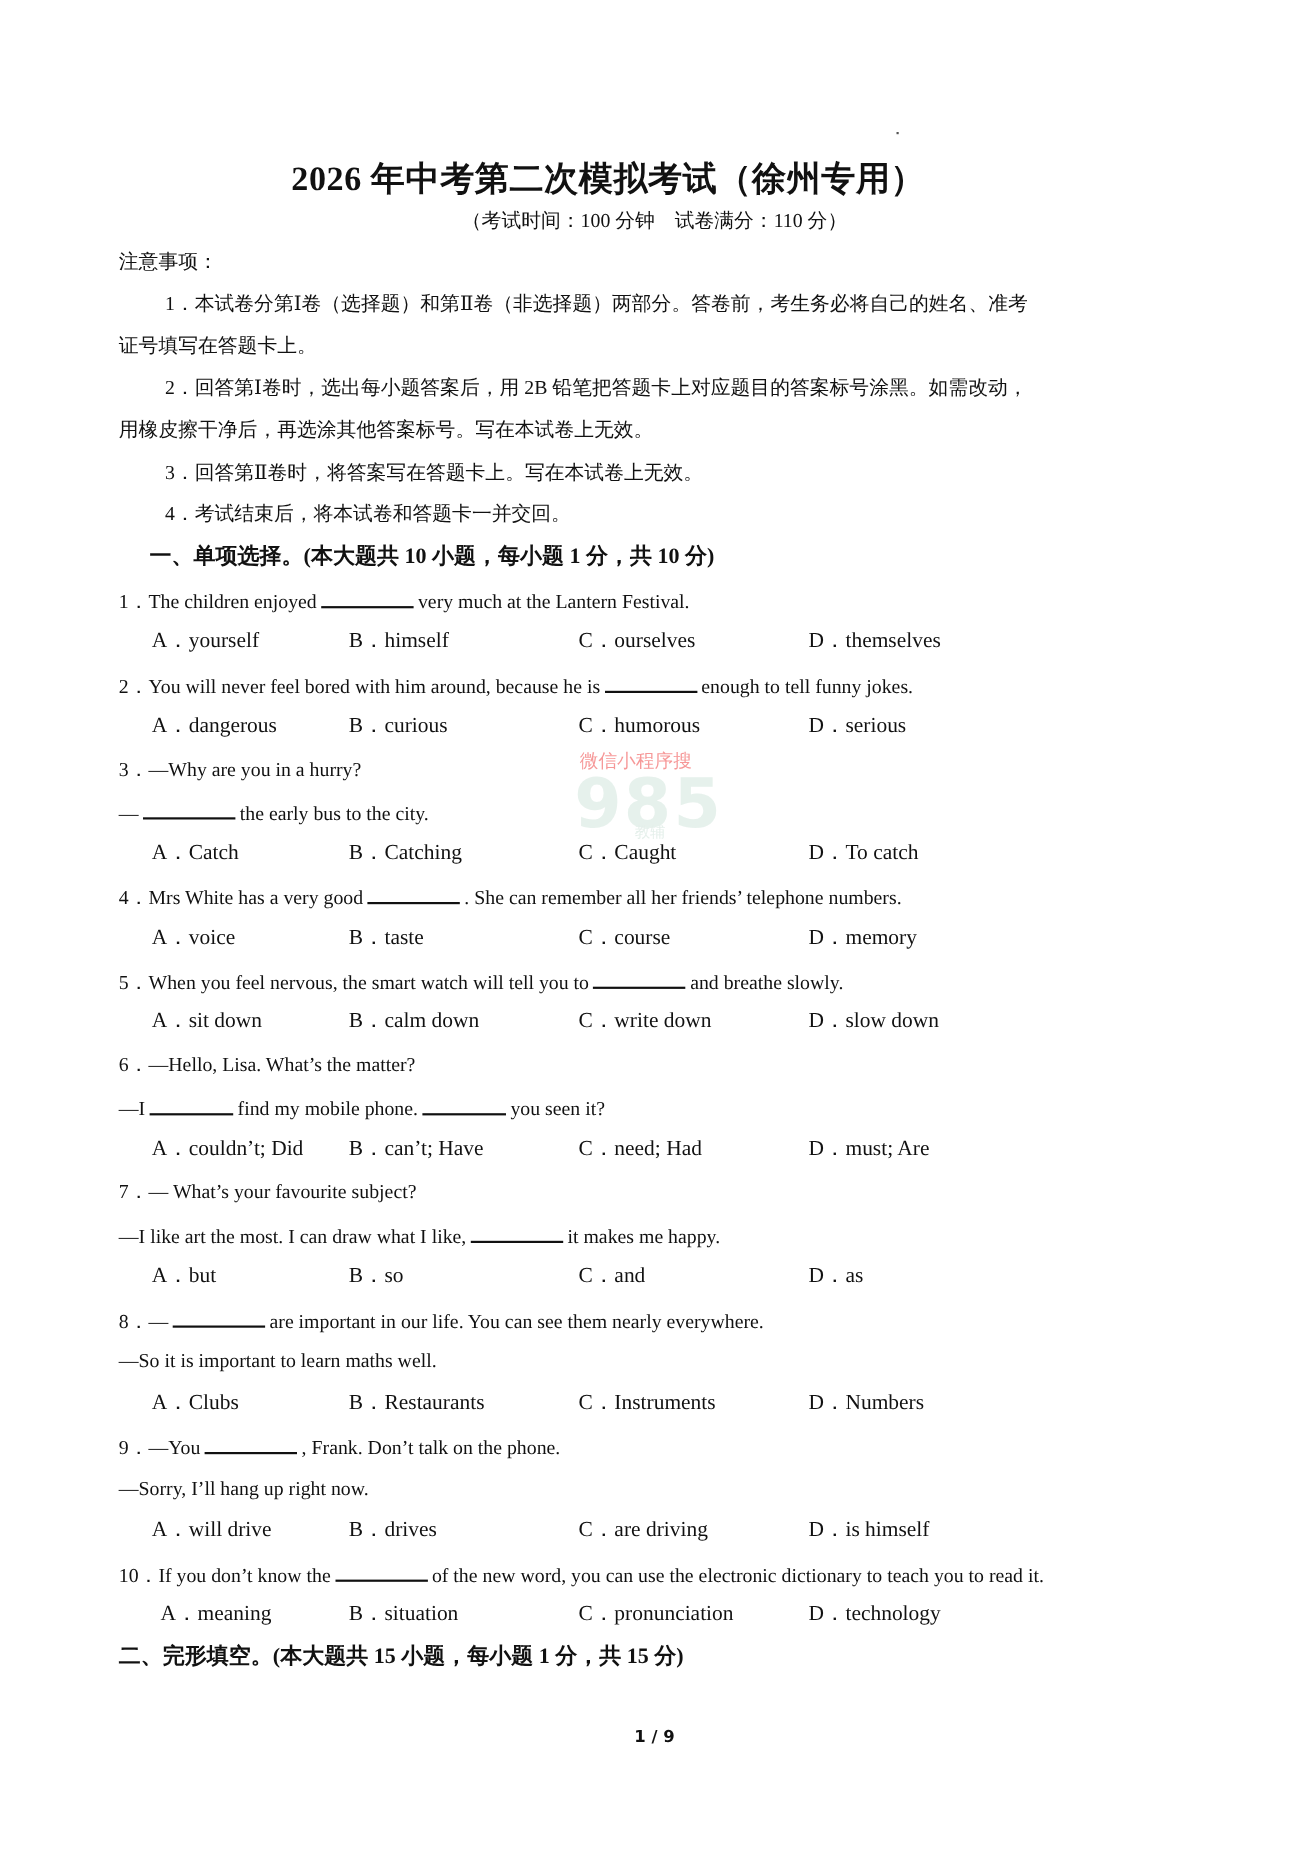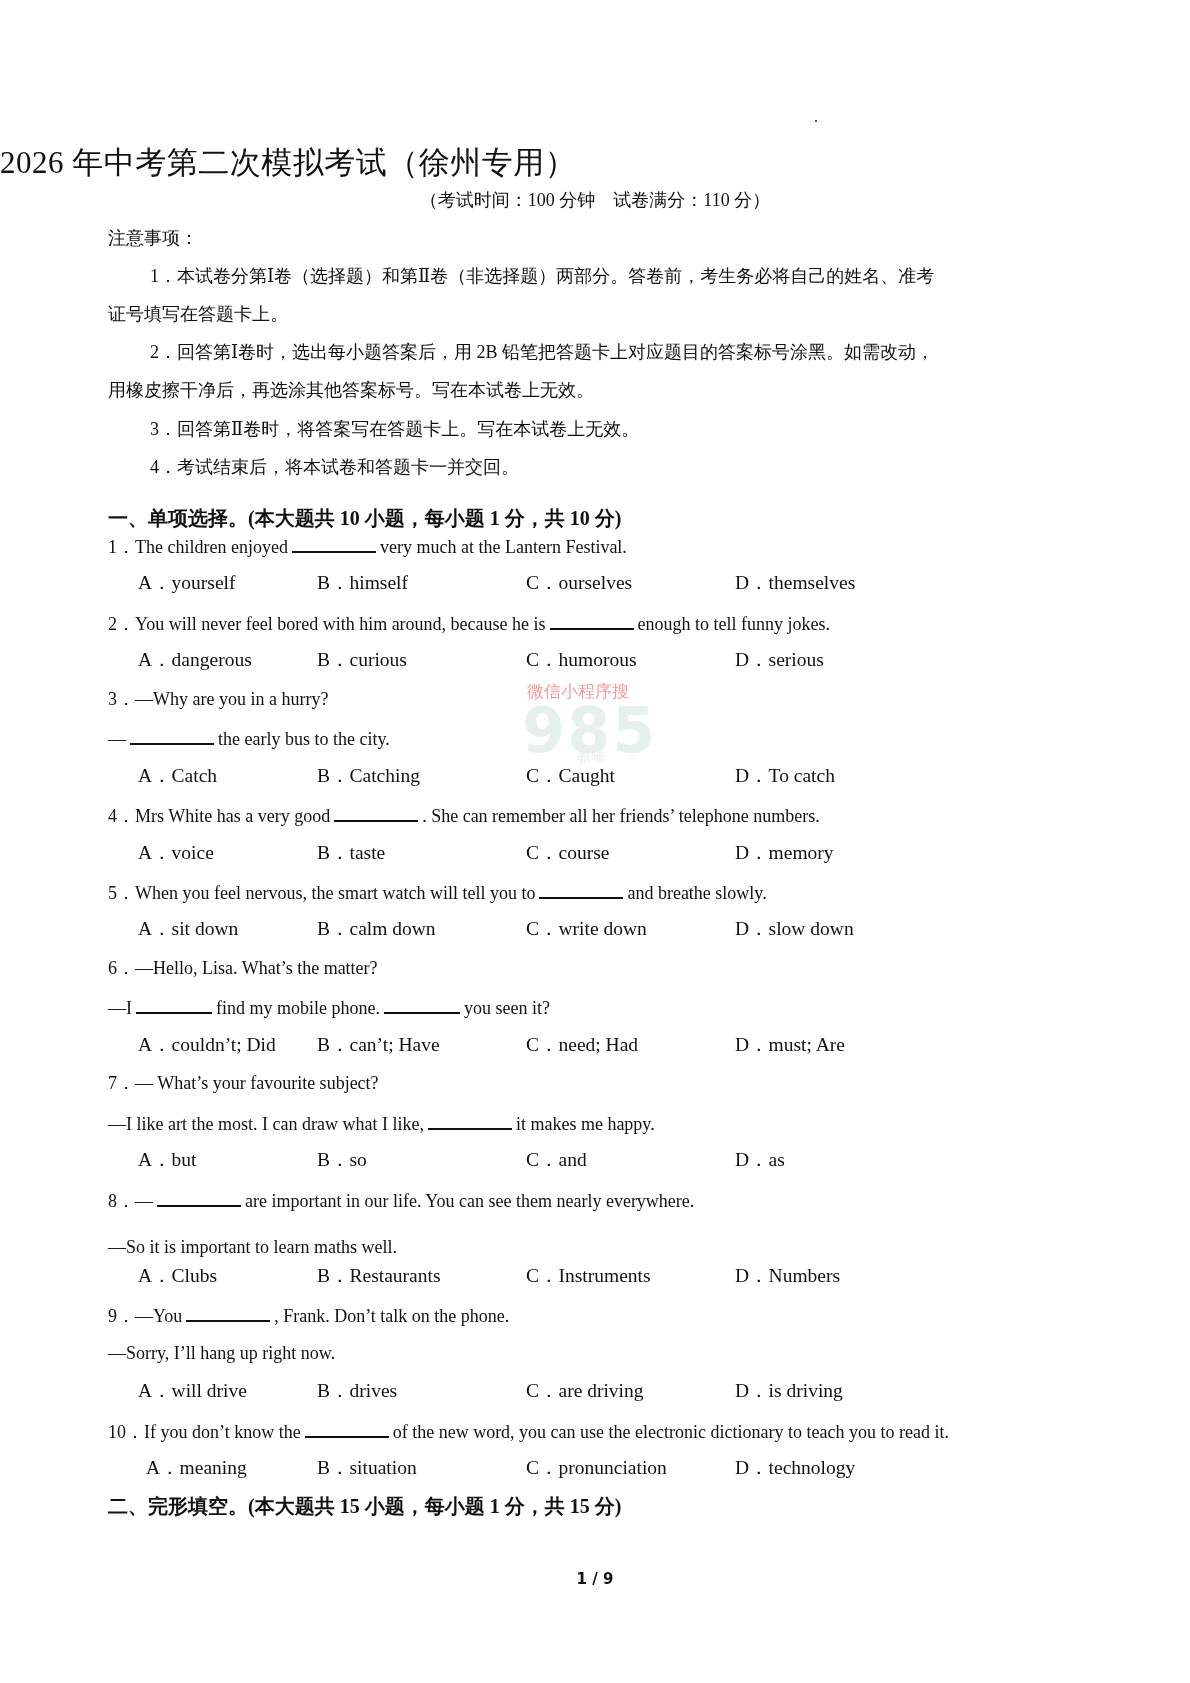--- a/index.html
+++ b/index.html
@@ -3,22 +3,22 @@
 <meta charset="utf-8">
 <style>
   html, body { margin: 0; padding: 0; background: #ffffff; }
   body {
     width: 1190px; height: 1683px; position: relative; overflow: hidden;
     font-family: "Liberation Serif", "DejaVu Serif", serif;
     color: #111;
   }
   .page { position: absolute; left: 0; top: 0; width: 1190px; height: 1683px; }
   .title {
-    position: absolute; left: 0; width: 1106px; top: 142px; text-align: left;
-    font-size: 31px; font-weight: normal; letter-spacing: 0.5px;
+    position: absolute; left: 0; width: 1106px; top: 142px; text-align: center;
+    font-size: 31px; font-weight: bold; letter-spacing: 0.5px;
   }
   .subtitle {
     position: absolute; left: 0; width: 1190px; top: 188px; text-align: center;
     font-size: 18px;
   }
   .line {
     position: absolute; left: 108px; font-size: 18px; white-space: nowrap; line-height: 24px;
   }
   .indent { left: 150px; }
   .heading { font-weight: bold; font-size: 20px; }
@@ -57,21 +57,21 @@
   <div class="subtitle">（考试时间：100 分钟　试卷满分：110 分）</div>
 
   <div class="line" style="top:226px;">注意事项：</div>
   <div class="line indent" style="top:264px;">1．本试卷分第Ⅰ卷（选择题）和第Ⅱ卷（非选择题）两部分。答卷前，考生务必将自己的姓名、准考</div>
   <div class="line" style="top:302px;">证号填写在答题卡上。</div>
   <div class="line indent" style="top:340px;">2．回答第Ⅰ卷时，选出每小题答案后，用 2B 铅笔把答题卡上对应题目的答案标号涂黑。如需改动，</div>
   <div class="line" style="top:378px;">用橡皮擦干净后，再选涂其他答案标号。写在本试卷上无效。</div>
   <div class="line indent" style="top:417px;">3．回答第Ⅱ卷时，将答案写在答题卡上。写在本试卷上无效。</div>
   <div class="line indent" style="top:455px;">4．考试结束后，将本试卷和答题卡一并交回。</div>
 
-  <div class="line heading" style="top:506px;">一、单项选择。(本大题共 10 小题，每小题 1 分，共 10 分)</div>
+  <div class="line heading" style="top:494px;margin-left:28px;">一、单项选择。(本大题共 10 小题，每小题 1 分，共 10 分)</div>
 
   <div class="line" style="top:533px;">
     <span>1．</span><span>The children enjoyed</span><span class="blank w84"></span><span>very much at the Lantern Festival.</span>
   </div>
   <div class="opts" style="top:571px;padding-left:48px;">
     <span class="opt" style="left:138px">A．yourself</span>
     <span class="opt" style="left:317px">B．himself</span>
     <span class="opt" style="left:526px">C．ourselves</span>
     <span class="opt" style="left:735px">D．themselves</span>
   </div>
@@ -141,37 +141,37 @@
   <div class="opts" style="top:1148px;">
     <span class="opt" style="left:138px">A．but</span>
     <span class="opt" style="left:317px">B．so</span>
     <span class="opt" style="left:526px">C．and</span>
     <span class="opt" style="left:735px">D．as</span>
   </div>
 
   <div class="line" style="top:1187px;">
     <span>8．</span><span>—</span><span class="blank w84"></span><span>are important in our life. You can see them nearly everywhere.</span>
   </div>
-  <div class="line" style="top:1225px;margin-top:10px;">—So it is important to learn maths well.</div>
+  <div class="line" style="top:1225px;">—So it is important to learn maths well.</div>
   <div class="opts" style="top:1264px;">
     <span class="opt" style="left:138px">A．Clubs</span>
     <span class="opt" style="left:317px">B．Restaurants</span>
     <span class="opt" style="left:526px">C．Instruments</span>
     <span class="opt" style="left:735px">D．Numbers</span>
   </div>
 
   <div class="line" style="top:1302px;">
     <span>9．</span><span>—You</span><span class="blank w84"></span><span>, Frank. Don’t talk on the phone.</span>
   </div>
   <div class="line" style="top:1341px;">—Sorry, I’ll hang up right now.</div>
   <div class="opts" style="top:1379px;">
     <span class="opt" style="left:138px">A．will drive</span>
     <span class="opt" style="left:317px">B．drives</span>
     <span class="opt" style="left:526px">C．are driving</span>
-    <span class="opt" style="left:735px">D．is driving</span>
+    <span class="opt" style="left:735px">D．is himself</span>
   </div>
 
   <div class="line" style="top:1418px;">
     <span>10．</span><span>If you don’t know the</span><span class="blank w84"></span><span>of the new word, you can use the electronic dictionary to teach you to read it.</span>
   </div>
   <div class="opts" style="top:1456px;">
     <span class="opt" style="left:146px">A．meaning</span>
     <span class="opt" style="left:317px">B．situation</span>
     <span class="opt" style="left:526px">C．pronunciation</span>
     <span class="opt" style="left:735px">D．technology</span>

